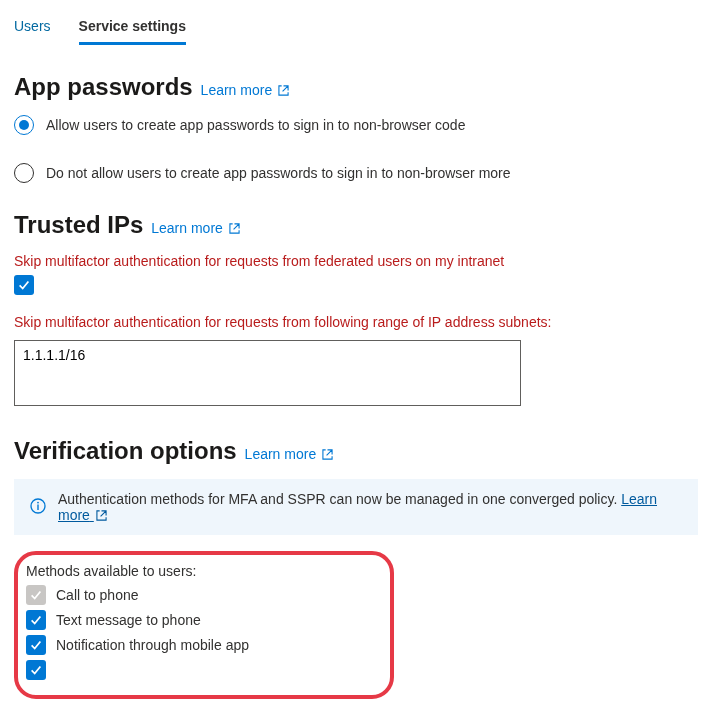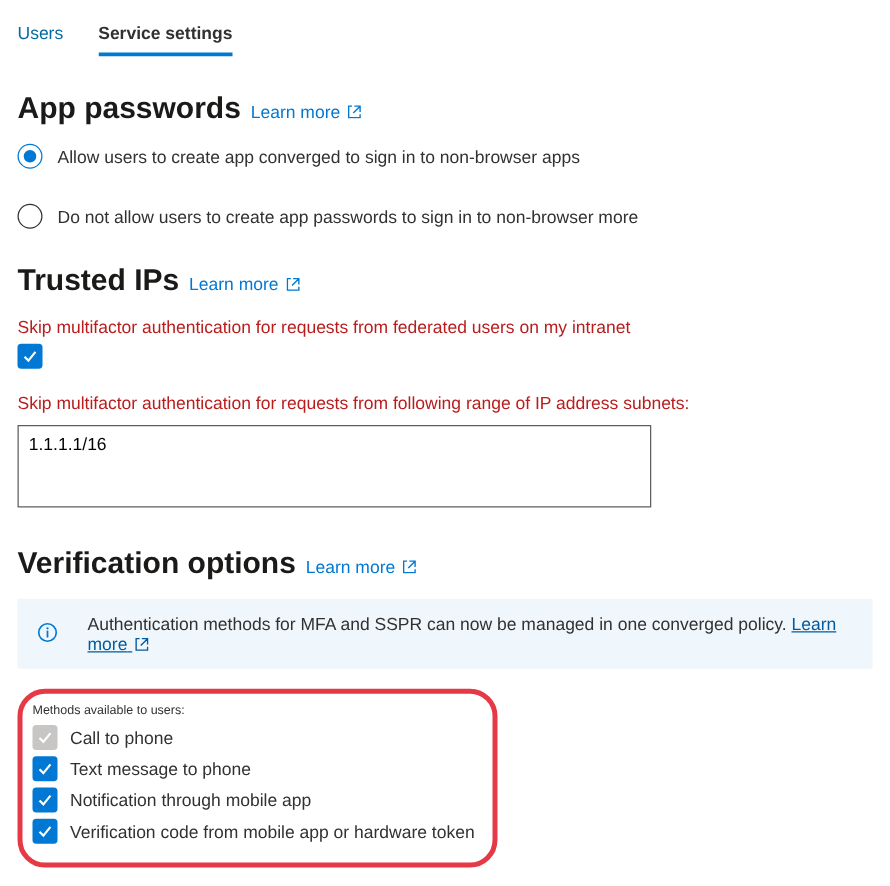--- a/index.html
+++ b/index.html
@@ -84,35 +84,35 @@
       padding: 6px 8px;
       font-family: inherit;
       font-size: 14px;
       resize: none;
       margin-top: 4px;
     }
     .info-banner {
       background: #eff6fc;
       display: flex;
       align-items: center;
-      gap: 24px;
+      gap: 12px;
       padding: 12px 16px;
       margin: 8px 0 16px 0;
       font-size: 14px;
     }
     .info-icon { flex-shrink: 0; }
     .info-banner a { color: #005a9e; text-decoration: underline; }
     .highlight-box {
       border: 4px solid #e63946;
       border-radius: 22px;
       padding: 8px 14px 10px 8px;
       display: inline-block;
       min-width: 380px;
     }
-    .methods-label { font-size: 10px; color: #323130; margin-bottom: 6px; }
+    .methods-label { font-size: 14px; color: #323130; margin-bottom: 6px; }
     .spacer { height: 8px; }
   </style>
 </head>
 <body>
 
 
 
 
 <div class="tabs">
   <div class="tab">Users</div>
@@ -127,21 +127,21 @@
     <span class="ext-icon">
       <svg viewBox="0 0 12 12" width="11" height="11">
           <path fill="none" stroke="#0078d4" stroke-width="1.2" d="M4 1H1v10h10V8M6 1h5v5M11 1L5 7"></path>
         </svg>
     </span>
   </a>
 </div>
 
 <div class="radio-row">
   <div class="radio selected"></div>
-  <span class="radio-label">Allow users to create app converged to sign in to non-browser apps</span>
+  <span class="radio-label">Allow users to create app passwords to sign in to non-browser code</span>
 </div>
 <div class="spacer"></div>
 <div class="radio-row">
   <div class="radio"></div>
   <span class="radio-label">Do not allow users to create app passwords to sign in to non-browser more</span>
 </div>
 
 
 <div class="section-head">
   <h2 class="section-title">Trusted IPs</h2>
@@ -231,18 +231,17 @@
     </div>
     <span class="cb-label">Notification through mobile app</span>
   </div>
 
   <div class="checkbox-row">
     <div class="checkbox checked">
       <svg viewBox="0 0 16 16" width="14" height="14">
           <path fill="none" stroke="#fff" stroke-width="2" d="M3 8.5 L6.5 12 L13 4"></path>
         </svg>
     </div>
-    <span class="cb-label">Verification code from mobile app or hardware token</span>
   </div>
 </div>
 
 
 
 
 </body></html>

